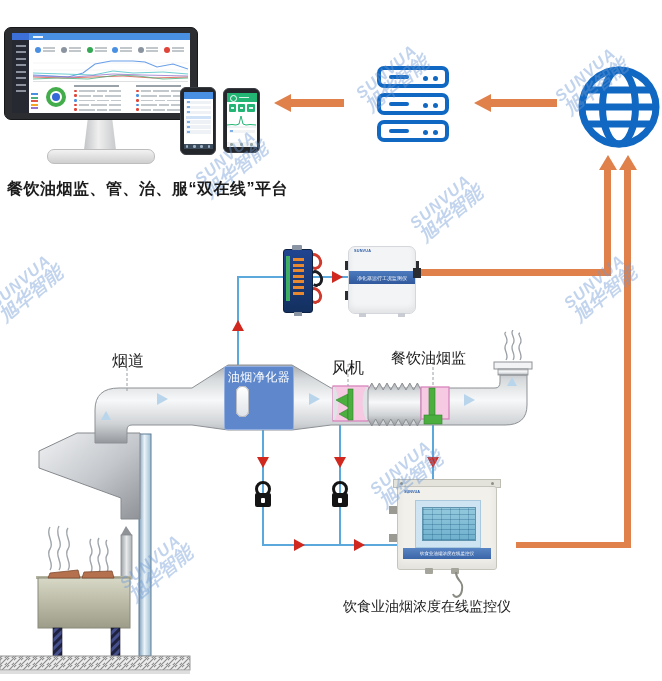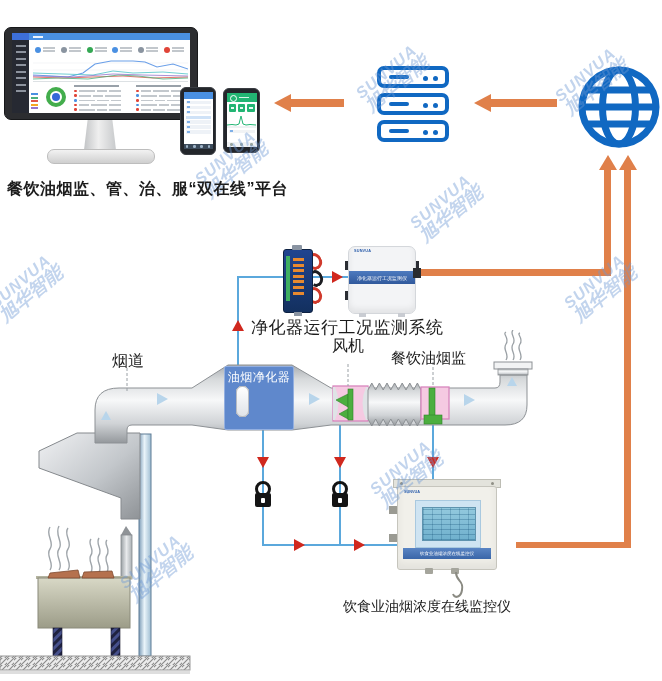--- a/index.html
+++ b/index.html
@@ -273,21 +273,21 @@
     <div class="cap"></div>
     <div class="cap"></div>
     <div class="cap"></div>
     <div class="cap"></div>
     <div class="cap"></div>
     <div class="cap"></div>
     <div style="position:absolute;left:11px;top:19px;width:11px;height:29px;border-radius:6px;background:linear-gradient(#fff,#dfe3e8);border:1px solid #b8bcc2;"></div>
   </div>
 
   <div class="cap" style="left:112px;top:351px;font-size:16px;font-weight:500;">烟道</div>
-  <div class="cap" style="left:332px;top:336px;font-size:16px;font-weight:500;">风机</div>
+  <div class="cap" style="left:332px;top:358px;font-size:16px;font-weight:500;">风机</div>
   <div class="cap" style="left:391px;top:349px;font-size:15px;font-weight:500;">餐饮油烟监</div>
 
   <div class="wire" style="left:237px;top:276px;width:112px;height:2px;"></div>
   <div class="wire" style="left:237px;top:276px;width:2px;height:92px;"></div>
   <div class="tri up" style="left:232px;top:320px;"></div>
   <div class="tri right" style="left:332px;top:271px;"></div>
 
   <div class="wire" style="left:262px;top:429px;width:2px;height:117px;"></div>
   <div class="wire" style="left:339px;top:421px;width:2px;height:125px;"></div>
   <div class="wire" style="left:432px;top:424px;width:2px;height:62px;"></div>
@@ -331,21 +331,20 @@
       <span>净化器运行工况监测仪</span>
     </div>
     <div class="tab" style="left:-4px;top:14px;"></div>
     <div class="tab" style="left:-4px;top:44px;"></div>
     <div class="tab" style="right:-4px;top:14px;"></div>
     <div class="ft" style="left:10px;"></div>
     <div class="ft" style="right:10px;"></div>
   </div>
   <div class="htab"></div>
 
-  <div class="cap" style="left:251px;top:316px;font-size:17px;font-weight:500;letter-spacing:.5px;">净化器运行工况监测系统</div>
 
   <div class="fdev">
     <div class="fflange">
       <i style="left:6px;"></i>
         <i style="right:6px;"></i>
     </div>
     <div class="fbody">
       <div class="fbrand">SUNVUA</div>
       <div class="fpanel">
         <div class="fscr"></div>

